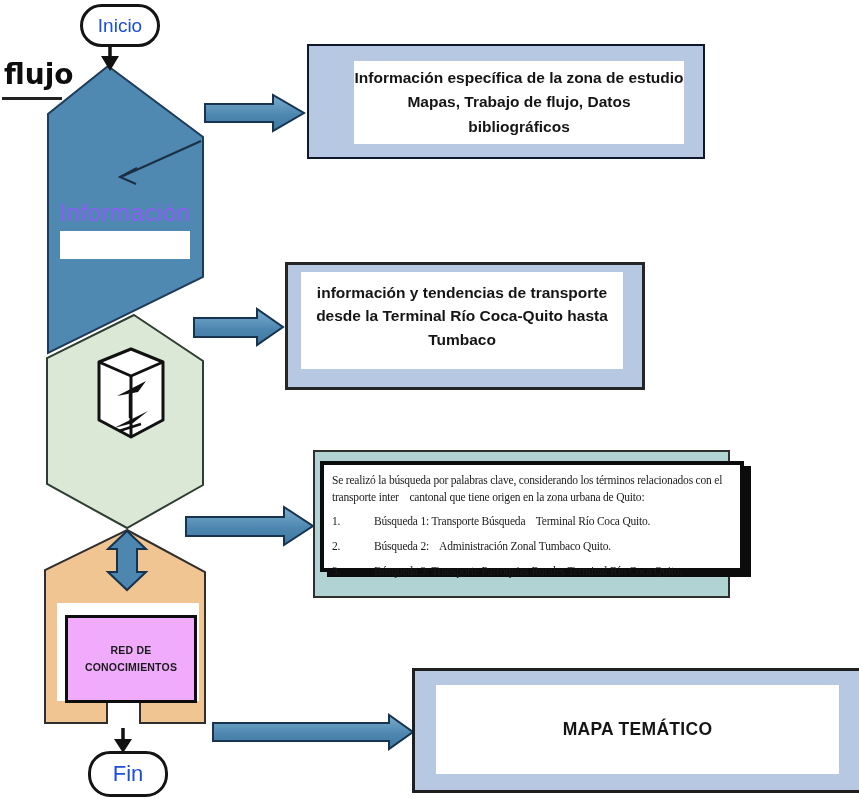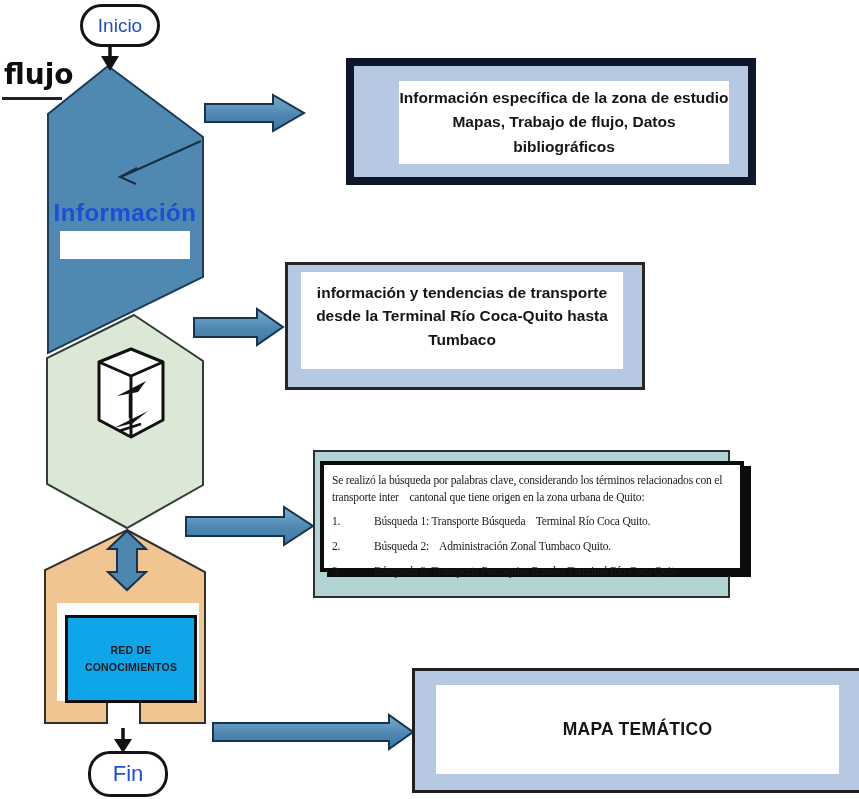--- a/index.html
+++ b/index.html
@@ -9,34 +9,34 @@
   }
   html,body{margin:0;padding:0;background:#fff;}
   .canvas{position:relative;width:859px;height:799px;background:#fff;overflow:hidden;
           font-family:"Liberation Sans",sans-serif;}
   .abs{position:absolute;}
   svg{position:absolute;left:0;top:0;}
   .pill{background:#fff;border:3px solid #141414;border-radius:22px;display:flex;
         align-items:center;justify-content:center;color:#1d4ed8;z-index:3;}
   .flujo{font-family:"DejaVu Sans",sans-serif;font-weight:700;font-size:28px;color:#0d0d0d;z-index:3;}
   .flujo-line{background:#222;height:3px;z-index:3;}
-  .shape-label{font-weight:700;color:#1d4ed8;z-index:3;text-align:center;}
+  .shape-label{font-weight:400;color:#8b5cf6;z-index:3;text-align:center;}
   .white-patch{background:#fff;z-index:2;}
   .outer-box{background:var(--box-blue-bg);z-index:2;}
   .inner-white{position:absolute;background:#fff;color:#151515;font-weight:700;text-align:center;}
   .centered{display:flex;flex-direction:column;align-items:center;justify-content:center;}
   .teal-box{background:var(--box-teal-bg);border:2px solid #2e2e2e;z-index:2;}
   .search-box{background:#fff;border:4px solid #0c0c0c;box-shadow:7px 5px 0 0 #0c0c0c;
               font-family:"Liberation Serif",serif;font-size:11.5px;letter-spacing:-0.2px;
               color:#1a1a1a;padding:7px 8px 4px 8px;z-index:3;box-sizing:border-box;}
   .search-box p{margin:0 0 9px 0;line-height:1.45;white-space:pre-wrap;}
   .search-item{display:flex;margin-bottom:10px;line-height:1.3;}
   .search-item .num{flex:0 0 42px;}
   .search-item .txt{white-space:pre-wrap;}
-  .red-box{background:#0ea5e9;border:3px solid #0d0d0d;display:flex;flex-direction:column;
+  .red-box{background:#f0abfc;border:3px solid #0d0d0d;display:flex;flex-direction:column;
            align-items:center;justify-content:center;font-weight:700;font-size:10.5px;
            line-height:1.6;color:#1a1a1a;letter-spacing:.2px;z-index:3;text-align:center;}
 </style>
 </head>
 <body>
 
 <div class="canvas">
 
   <svg width="859" height="799" viewBox="0 0 859 799">
     <defs>
@@ -99,21 +99,21 @@
   <div class="abs white-patch" style="left:57px;top:603px;width:142px;height:98px;"></div>
   <div class="abs red-box" style="left:65px;top:615px;width:126px;height:82px;">
     <div>RED DE</div>
     <div>CONOCIMIENTOS</div>
   </div>
 
   <div class="abs pill" style="left:88px;top:751px;width:74px;height:40px;font-size:22px;border-width:3.5px;">
     <span>Fin</span>
   </div>
 
-  <div class="abs outer-box" style="left:307px;top:58px;width:394px;height:111px;border:8px solid #0f172a;margin-left:39px;">
+  <div class="abs outer-box" style="left:307px;top:44px;width:394px;height:111px;border:2px solid #0f172a;">
     <div class="inner-white centered" style="left:45px;top:15px;width:330px;height:83px;font-size:15.5px;line-height:1.55;">
       <div>Información específica de la zona de estudio</div>
       <div>Mapas, Trabajo de flujo, Datos</div>
       <div>bibliográficos</div>
     </div>
   </div>
 
   <div class="abs outer-box" style="left:285px;top:262px;width:354px;height:122px;border:3px solid #262626;">
     <div class="inner-white" style="left:13px;top:7px;width:322px;height:97px;font-size:15.5px;line-height:1.5;padding-top:9px;box-sizing:border-box;">
       <div>información y tendencias de transporte</div>

